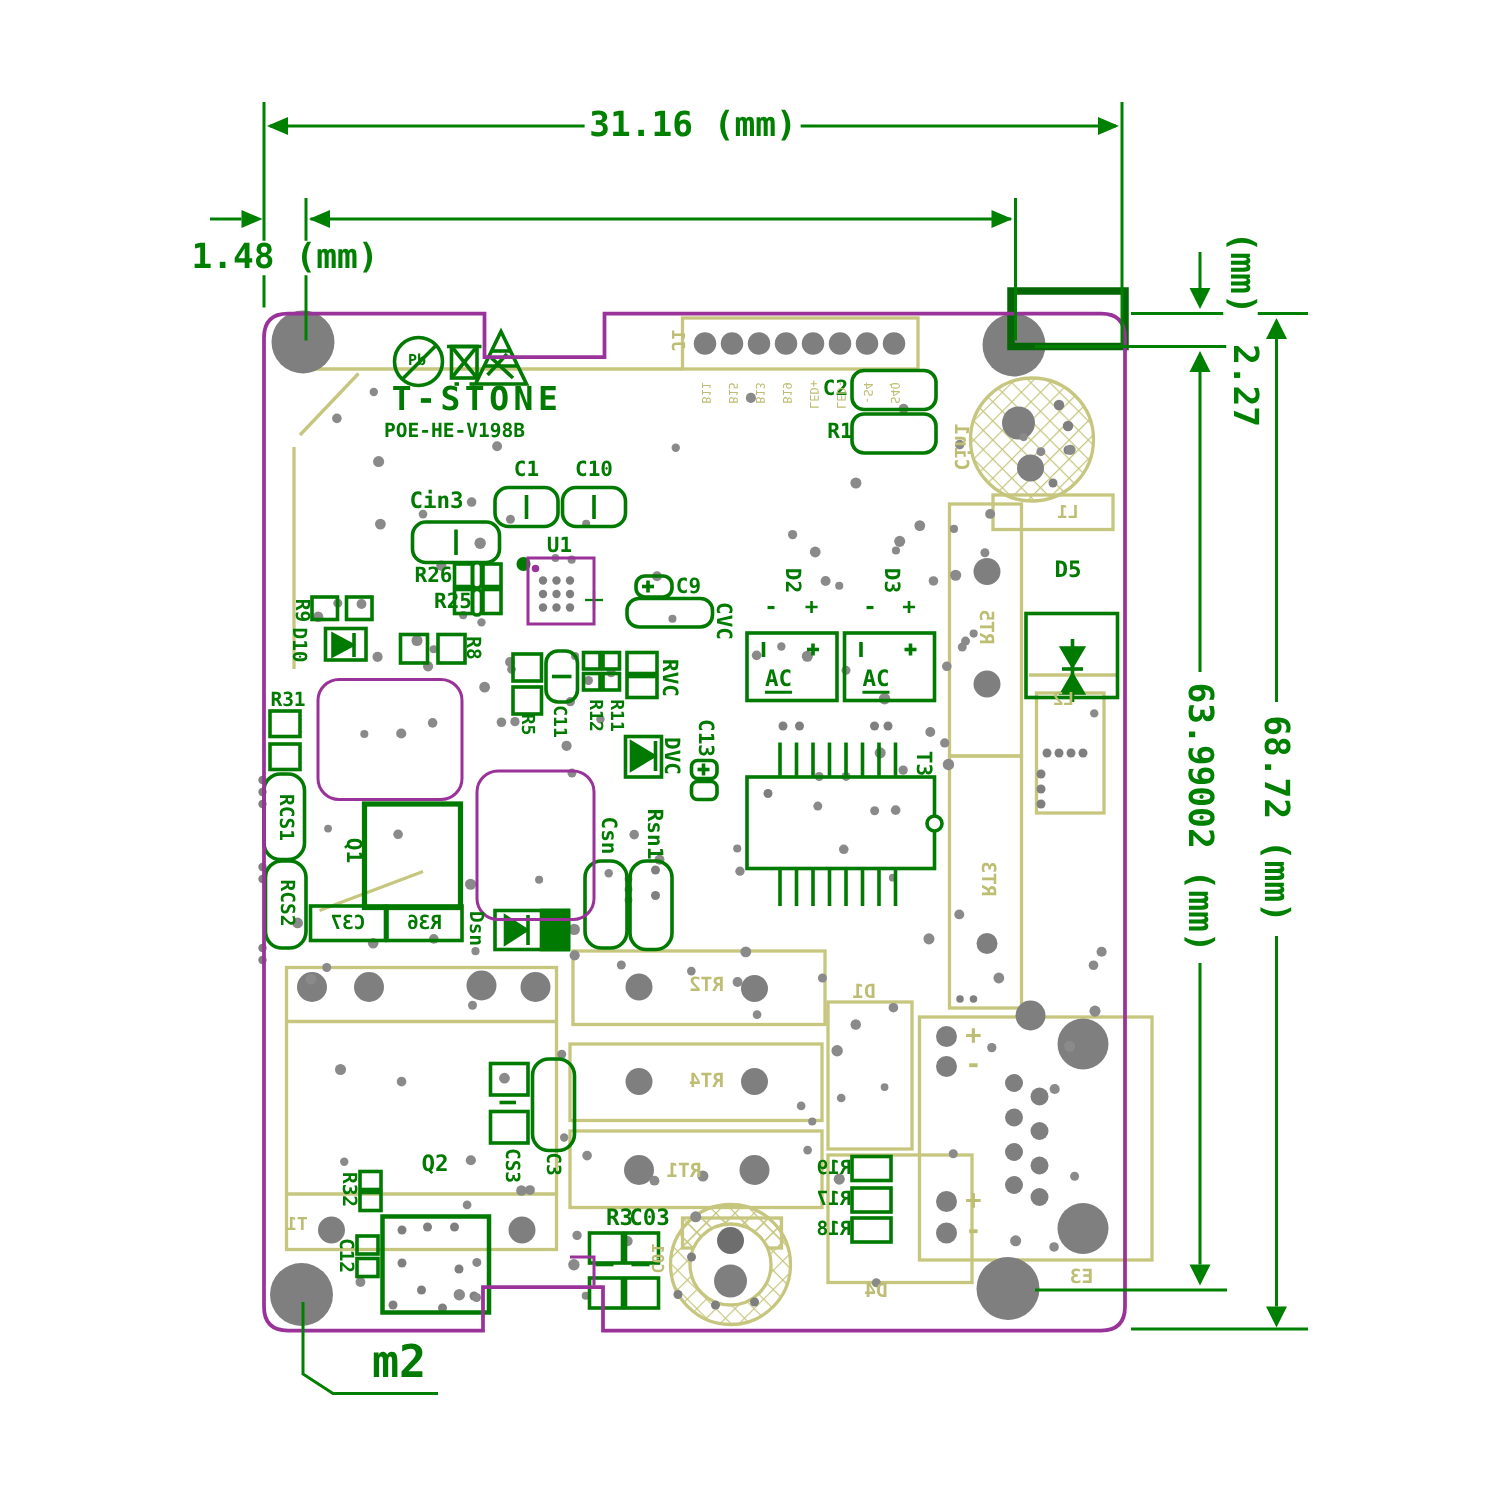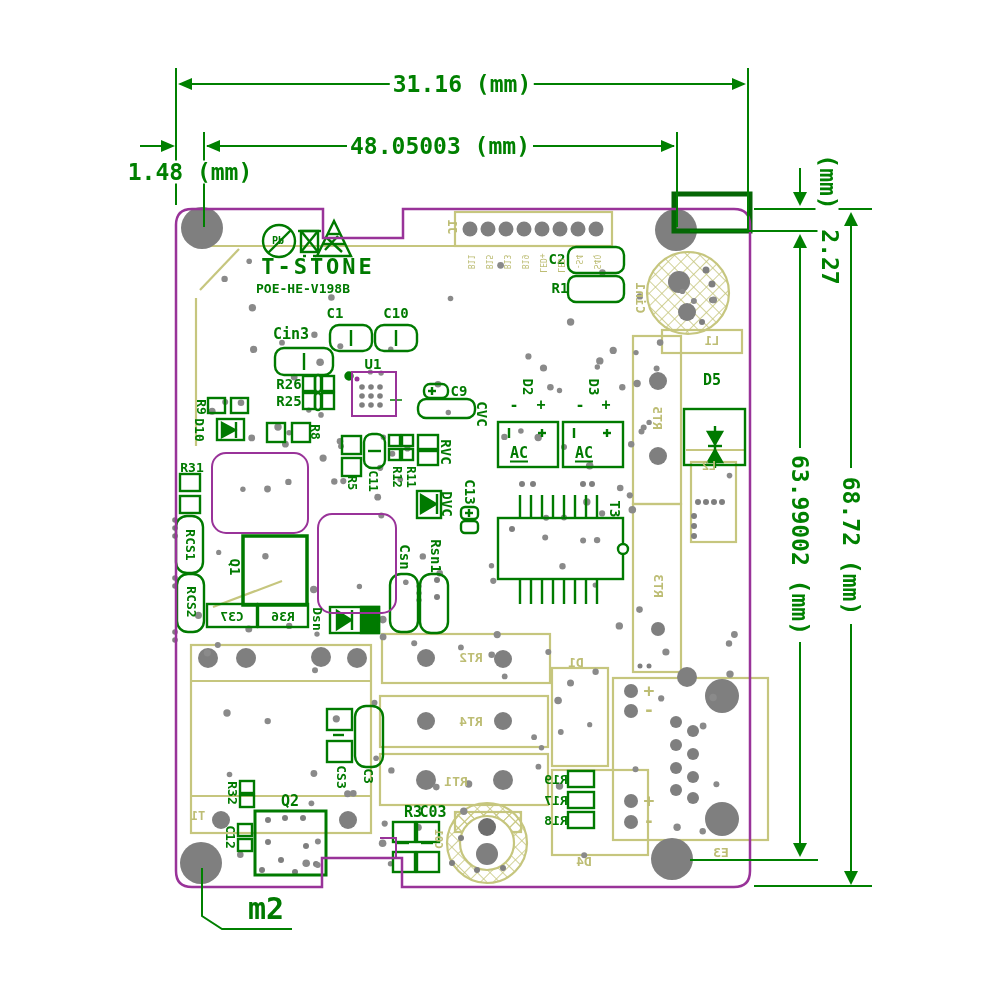--- a/index.html
+++ b/index.html
@@ -496,37 +496,36 @@
     <line x1="851" y1="624" x2="851" y2="871"></line>
     <polygon points="851,212 844,226 858,226" stroke="none"></polygon>
     <polygon points="851,885 844,871 858,871" stroke="none"></polygon>
     <line x1="690" y1="860" x2="818" y2="860"></line>
     <line x1="754" y1="886" x2="872" y2="886"></line>
     <polyline points="202,868 202,916 222,929 292,929" fill="none"></polyline>
   </g>
 </svg>
 
 <div class="lb dimc s23" style="left:462px;top:84px">31.16 (mm)</div>
-<div class="lb dimc s23" style="left:440px;top:146px">48.05003 (mm)</div>
 <div class="lb dimc s23" style="left:190px;top:172px">1.48 (mm)</div>
 <div class="lb cw dimc s23" style="left:827px;top:182px">(mm)</div>
 <div class="lb cw dimc s23" style="left:829px;top:257px">2.27</div>
 <div class="lb cw dimc s23" style="left:799px;top:545px">63.99002 (mm)</div>
 <div class="lb cw dimc s23" style="left:850px;top:546px">68.72 (mm)</div>
 <div class="lb s30 g" style="left:266px;top:909px">m2</div>
 
 <div class="lb s22 g" style="left:318px;top:267px">T-STONE</div>
 <div class="lb s13 g" style="left:303px;top:288px">POE-HE-V198B</div>
 <div class="lb s10 g" style="left:278px;top:241px">Pb</div>
 
-<div class="lb g" style="left:335px;top:313px">C1</div>
+<div class="lb g" style="left:351px;top:313px">C1</div>
 <div class="lb g" style="left:396px;top:313px">C10</div>
 <div class="lb g s15" style="left:291px;top:334px">Cin3</div>
 <div class="lb g" style="left:289px;top:384px">R26</div>
-<div class="lb g" style="left:289px;top:401px">R25</div>
+<div class="lb g" style="left:302px;top:401px">R25</div>
 <div class="lb g" style="left:373px;top:364px">U1</div>
 <div class="lb g" style="left:459px;top:391px">C9</div>
 <div class="lb g cw" style="left:482px;top:414px">CVC</div>
 <div class="lb g cw" style="left:446px;top:452px">RVC</div>
 <div class="lb g cw" style="left:447px;top:504px">DVC</div>
 <div class="lb g cw" style="left:470px;top:492px">C13</div>
 <div class="lb g cw s12" style="left:373px;top:481px">C11</div>
 <div class="lb g cw s12" style="left:352px;top:483px">R5</div>
 <div class="lb g cw s12" style="left:397px;top:477px">R12</div>
 <div class="lb g cw s12" style="left:411px;top:477px">R11</div>
@@ -551,21 +550,21 @@
 <div class="lb g s15" style="left:580px;top:405px">-</div>
 <div class="lb g s15" style="left:606px;top:405px">+</div>
 <div class="lb g s15 ul" style="left:519px;top:454px">AC</div>
 <div class="lb g s15 ul" style="left:584px;top:454px">AC</div>
 <div class="lb g s15" style="left:712px;top:380px">D5</div>
 <div class="lb g cw" style="left:615px;top:509px">T3</div>
 <div class="lb g cw s13" style="left:341px;top:777px">CS3</div>
 <div class="lb g cw s13" style="left:368px;top:776px">C3</div>
 <div class="lb g cw s13" style="left:232px;top:793px">R32</div>
 <div class="lb g cw s13" style="left:230px;top:837px">C12</div>
-<div class="lb g s15" style="left:290px;top:801px">Q2</div>
+<div class="lb g s15" style="left:290px;top:776px">Q2</div>
 <div class="lb g s15" style="left:413px;top:812px">R3</div>
 <div class="lb g s15" style="left:433px;top:812px">C03</div>
 <div class="lb g mir s13" style="left:556px;top:779px">R19</div>
 <div class="lb g mir s13" style="left:556px;top:800px">R17</div>
 <div class="lb g mir s13" style="left:556px;top:820px">R18</div>
 
 <div class="lb t cwm s12" style="left:452px;top:227px">J1</div>
 <div class="lb t cwm s8" style="left:470px;top:262px">B11</div>
 <div class="lb t cwm s8" style="left:488px;top:262px">B15</div>
 <div class="lb t cwm s8" style="left:506px;top:262px">B13</div>

